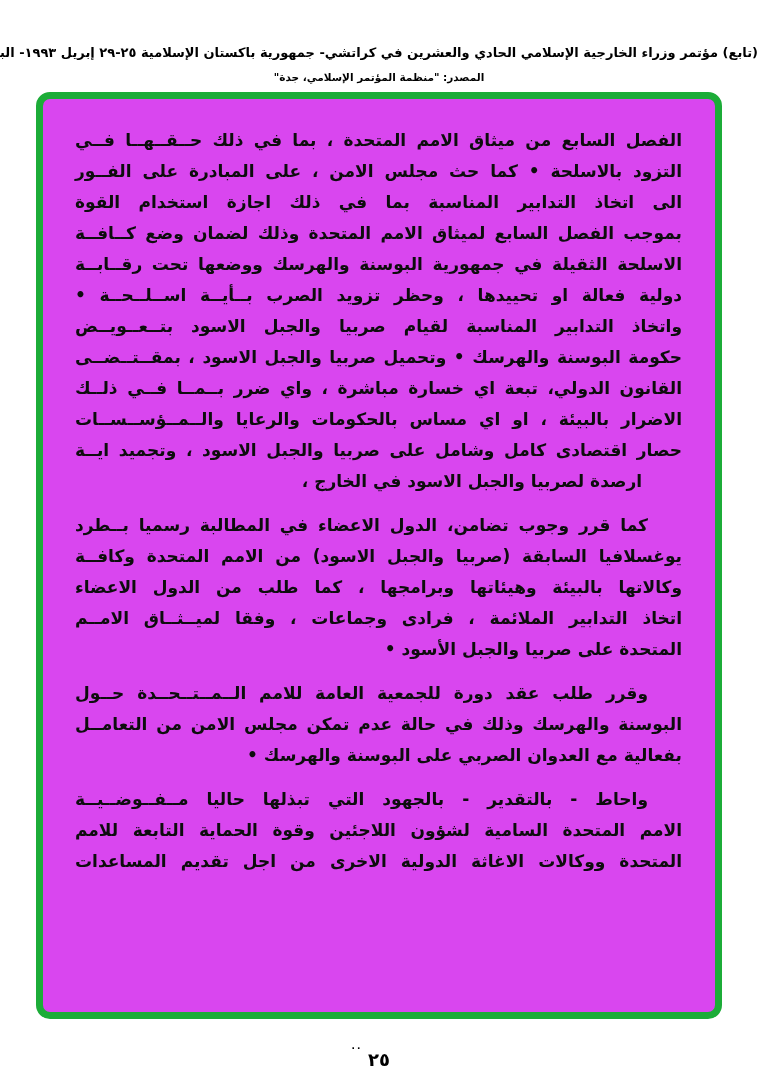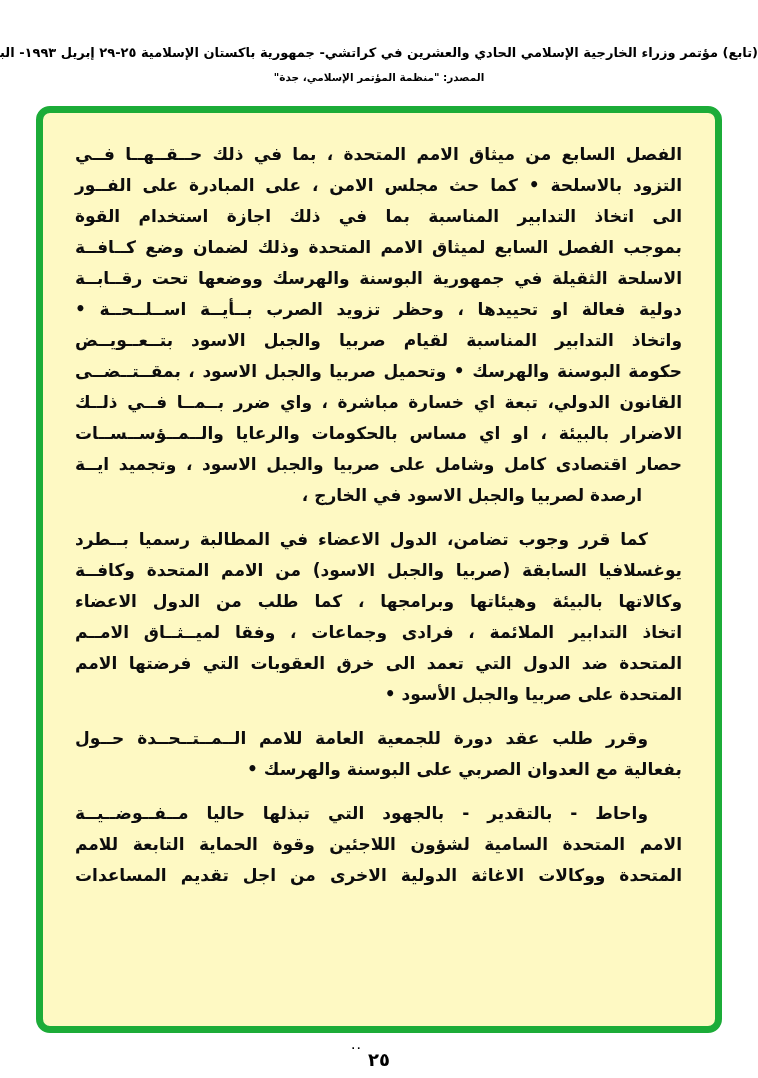--- a/index.html
+++ b/index.html
@@ -34,26 +34,26 @@
   }
   .header-source{
     font-size:10.5px;
     font-weight:bold;
     line-height:26px;
   }
   
   .content-frame{
     position:absolute;
     left:36px;
-    top:106px;
+    top:92px;
     width:672px;   
     height:913px;
     border:7px solid #1cac38;
     border-radius:14px;
-    background:#fef9c3;
+    background:#d946ef;
   }
   
   .doc-body{
     position:absolute;
     top:26px;
     right:33px;
     left:32px;
     direction:rtl;
     color:#0d0d0d;
     font-size:17px;
@@ -118,25 +118,25 @@
           <div class="line">القانون الدولي، تبعة اي خسارة مباشرة ، واي ضرر بــمــا فــي ذلــك</div>
           <div class="line">الاضرار بالبيئة ، او اي مساس بالحكومات والرعايا والــمــؤســســات</div>
           <div class="line">حصار اقتصادى كامل وشامل على صربيا والجبل الاسود ، وتجميد ايــة</div>
           <div class="line last lindent">ارصدة لصربيا والجبل الاسود في الخارج ،</div>
         </div>
         <div class="para">
           <div class="line findent">كما قرر وجوب تضامن، الدول الاعضاء في المطالبة رسميا بــطرد</div>
           <div class="line">يوغسلافيا السابقة (صربيا والجبل الاسود) من الامم المتحدة وكافــة</div>
           <div class="line">وكالاتها بالبيئة وهيئاتها وبرامجها ، كما طلب من الدول الاعضاء</div>
           <div class="line">اتخاذ التدابير الملائمة ، فرادى وجماعات ، وفقا لميــثــاق الامــم</div>
-          <div class="line">المتحدة ضد الدول التي تعمد الى خرق العقوبات التي فرضتها الامم</div>
           <div class="line last">المتحدة على صربيا والجبل الأسود •</div>
         </div>
         <div class="para">
           <div class="line findent">وقرر طلب عقد دورة للجمعية العامة للامم الــمــتــحــدة حــول</div>
+          <div class="line">البوسنة والهرسك وذلك في حالة عدم تمكن مجلس الامن من التعامــل</div>
           <div class="line last">بفعالية مع العدوان الصربي على البوسنة والهرسك •</div>
         </div>
         <div class="para">
           <div class="line findent">واحاط - بالتقدير - بالجهود التي تبذلها حاليا مــفــوضــيــة</div>
           <div class="line">الامم المتحدة السامية لشؤون اللاجئين وقوة الحماية التابعة للامم</div>
           <div class="line">المتحدة ووكالات الاغاثة الدولية الاخرى من اجل تقديم المساعدات</div>
         </div>
       </div>
   </div>
 

